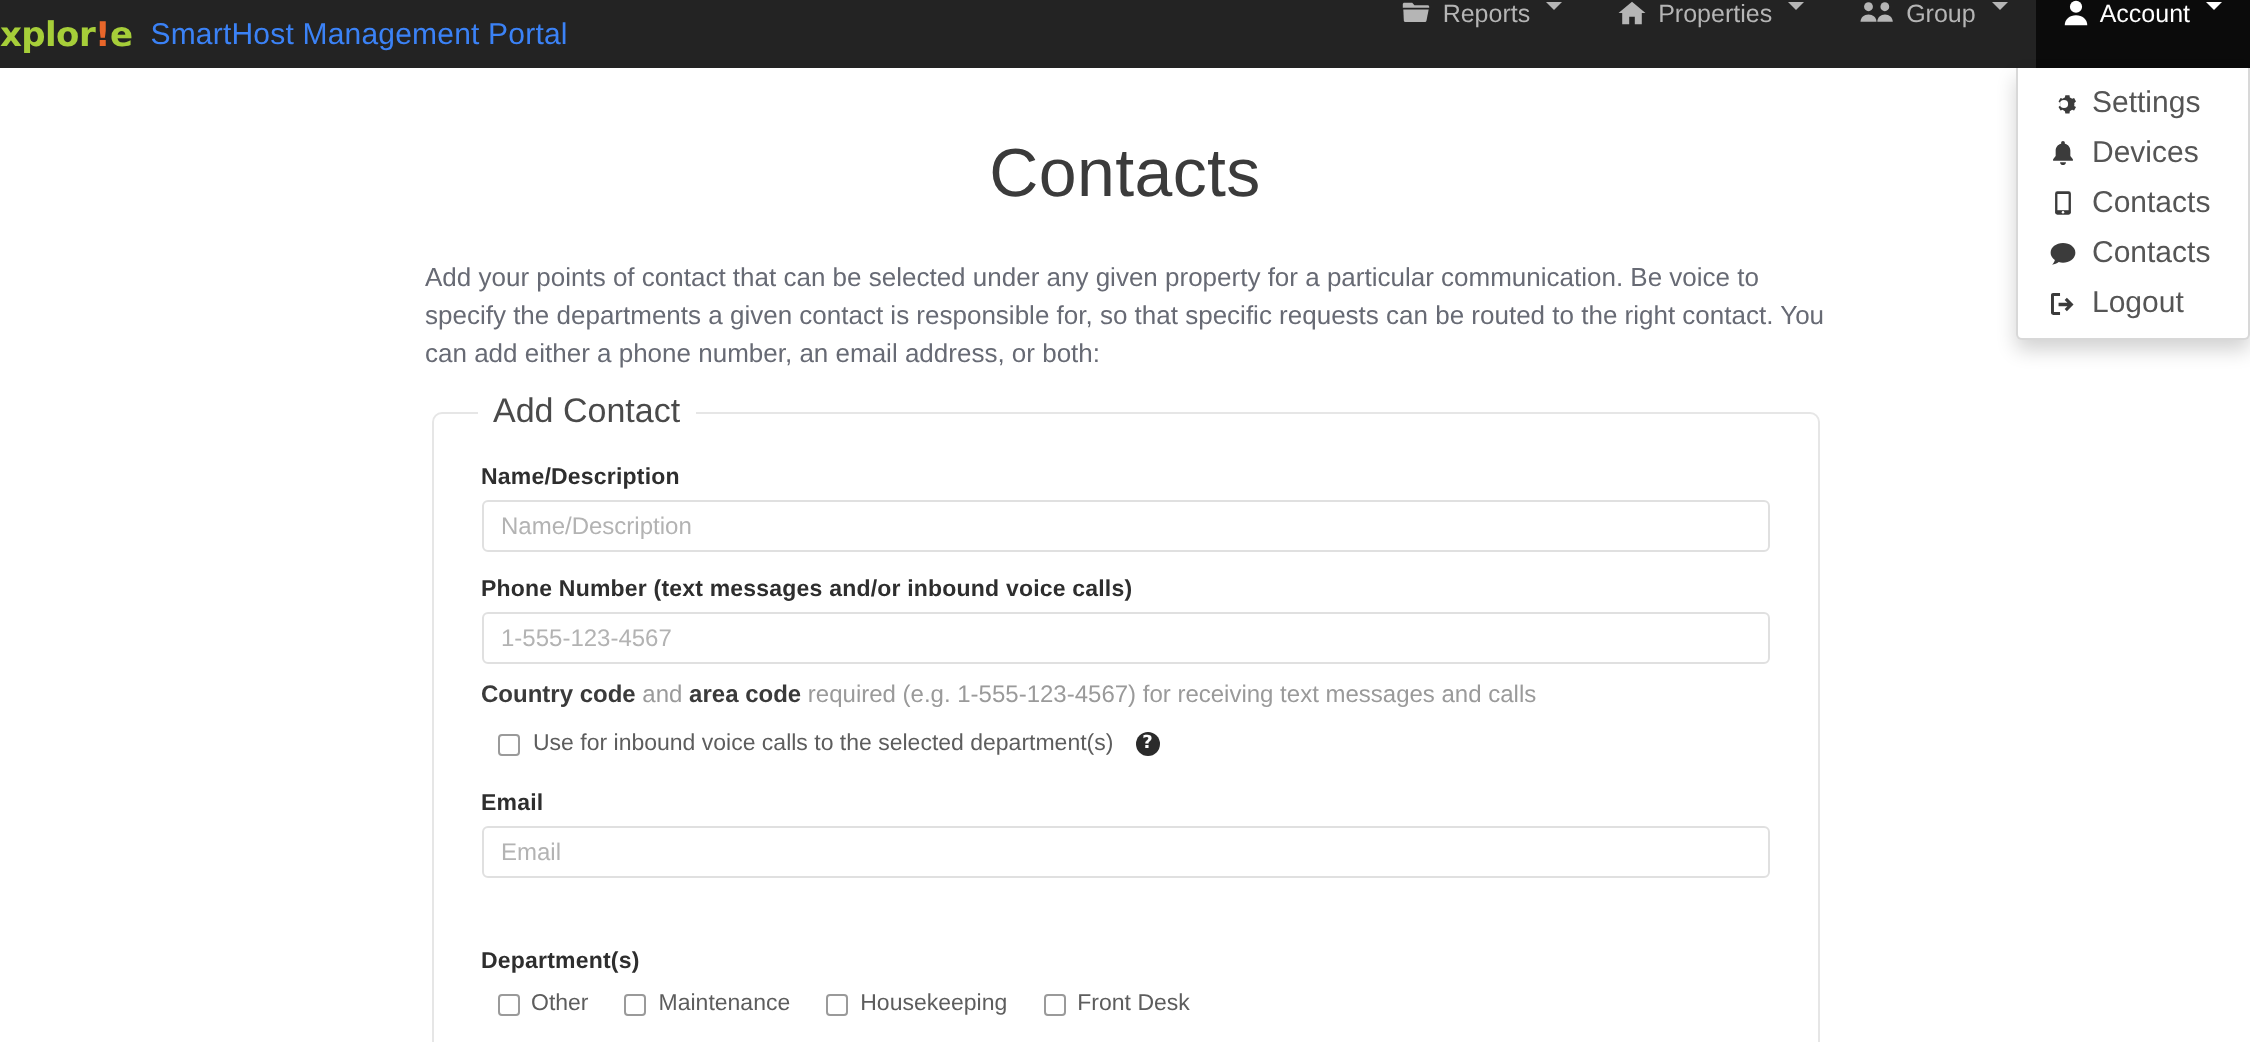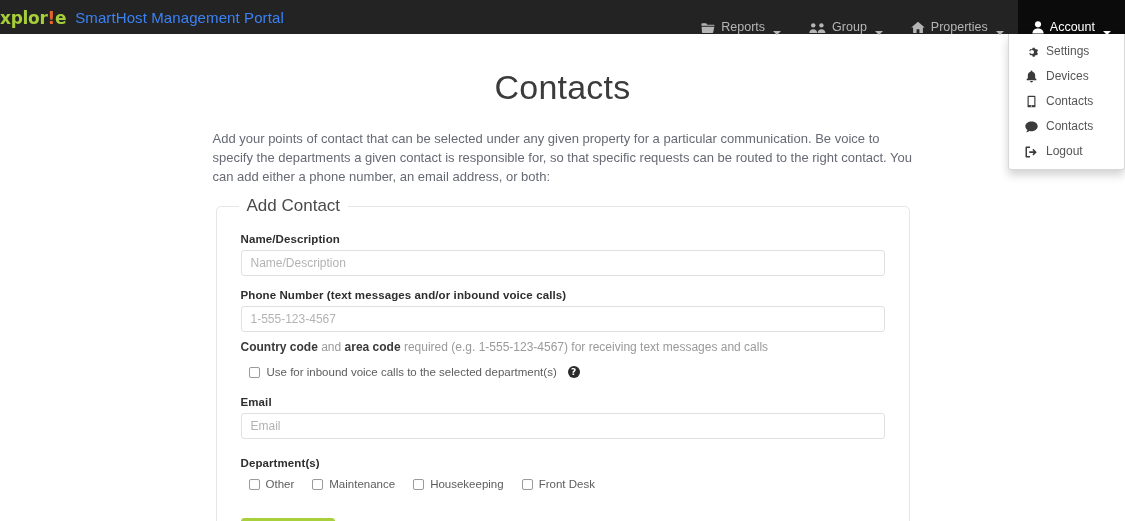--- a/index.html
+++ b/index.html
@@ -47,21 +47,21 @@
   }
 
   .nav-right {
     margin-left: auto;
     display: flex;
     align-items: stretch;
     height: 34px;
   }
   .nav-item {
     display: flex;
-    align-items: flex-end;
+    align-items: flex-start;
     gap: 6px;
     padding: 0 14px;
     color: #b5b5b5;
     font-size: 12.5px;
     cursor: pointer;
     height: 34px;
     white-space: nowrap;
   }
   .nav-item.active {
     background: #0b0b0b;
@@ -91,21 +91,21 @@
     border-radius: 0 0 3px 3px;
     box-shadow: 0 5px 10px rgba(0,0,0,0.18);
     padding: 5px 0;
     z-index: 50;
   }
   .dd-item {
     display: flex;
     align-items: center;
     gap: 8px;
     padding: 3px 14px 3px 16px;
-    font-size: 12px;
+    font-size: 15px;
     color: #555555;
     cursor: pointer;
     line-height: 19px;
   }
   .dd-icon {
     width: 13px;
     display: inline-flex;
     justify-content: center;
     align-items: center;
     color: #3b3b3b;
@@ -269,38 +269,38 @@
           <path d="M1.2 1.6h4.6l1.3 1.5h7.7c.5 0 .9.4.9.9v.5H.3V2.5c0-.5.4-.9.9-.9z"></path>
           <path d="M.6 5.5h14.8l-1.3 6.6c-.1.5-.5.8-1 .8H1.9c-.5 0-.9-.3-1-.8L.6 5.5z"></path>
         </svg>
       </span>
       <span>Reports</span>
       <span class="caret"></span>
     </div>
 
     <div class="nav-item">
       <span class="nav-icon">
+        <svg width="14" height="13" viewBox="0 0 16 14" fill="currentColor">
+          <path d="M8 .5L.3 7h2.1v6.4h4V9.1h3.2v4.3h4V7h2.1L8 .5z"></path>
+        </svg>
+      </span>
+      <span>Properties</span>
+      <span class="caret"></span>
+    </div>
+
+    <div class="nav-item">
+      <span class="nav-icon">
         <svg width="17" height="12" viewBox="0 0 20 13" fill="currentColor">
           <circle cx="5" cy="3.4" r="2.6"></circle>
           <circle cx="14.6" cy="3.4" r="2.6"></circle>
           <path d="M.3 12.3c0-2.7 2.1-4.4 4.7-4.4s4.7 1.7 4.7 4.4H.3z"></path>
           <path d="M10.2 12.3c0-2.7 2-4.4 4.5-4.4s4.6 1.7 4.6 4.4h-9.1z"></path>
         </svg>
       </span>
       <span>Group</span>
-      <span class="caret"></span>
-    </div>
-
-    <div class="nav-item">
-      <span class="nav-icon">
-        <svg width="14" height="13" viewBox="0 0 16 14" fill="currentColor">
-          <path d="M8 .5L.3 7h2.1v6.4h4V9.1h3.2v4.3h4V7h2.1L8 .5z"></path>
-        </svg>
-      </span>
-      <span>Properties</span>
       <span class="caret"></span>
     </div>
 
     <div class="nav-item active">
       <span class="nav-icon">
         <svg width="12" height="13" viewBox="0 0 13 14" fill="currentColor">
           <circle cx="6.5" cy="3.6" r="3.3"></circle>
           <path d="M.4 13.6c0-3.3 2.7-5.4 6.1-5.4s6.1 2.1 6.1 5.4H.4z"></path>
         </svg>
       </span>
@@ -391,21 +391,21 @@
         </div>
       </div>
 
       
       <div class="form-group" style="margin-top:18px">
         <label class="form-label">Email</label>
         <input class="form-control" type="text" placeholder="Email" style="">
       </div>
 
       
-      <div class="form-group" style="margin-top:18px">
+      <div class="form-group" style="margin-top:36px">
         <label class="form-label">Department(s)</label>
         <div class="dept-row">
 
           <span class="dept-item">
             <span class="chk"></span>
             <span class="chk-label">Other</span>
           </span>
 
           <span class="dept-item">
             <span class="chk"></span>

